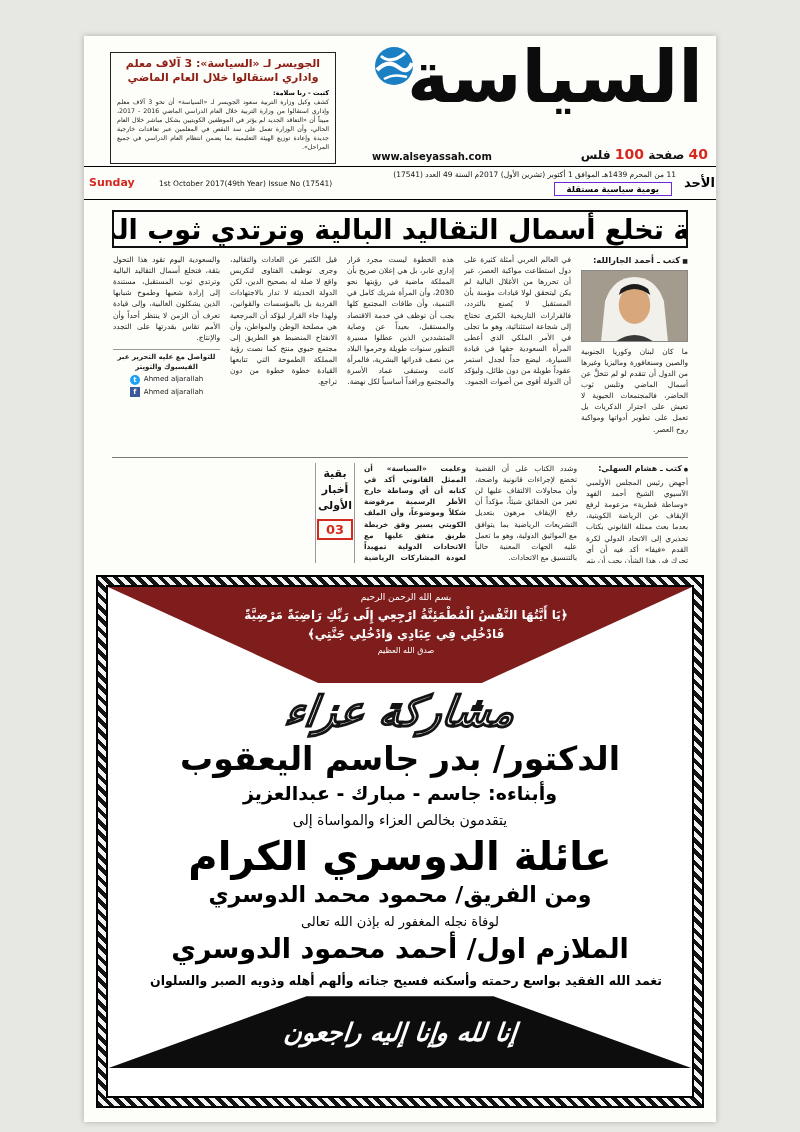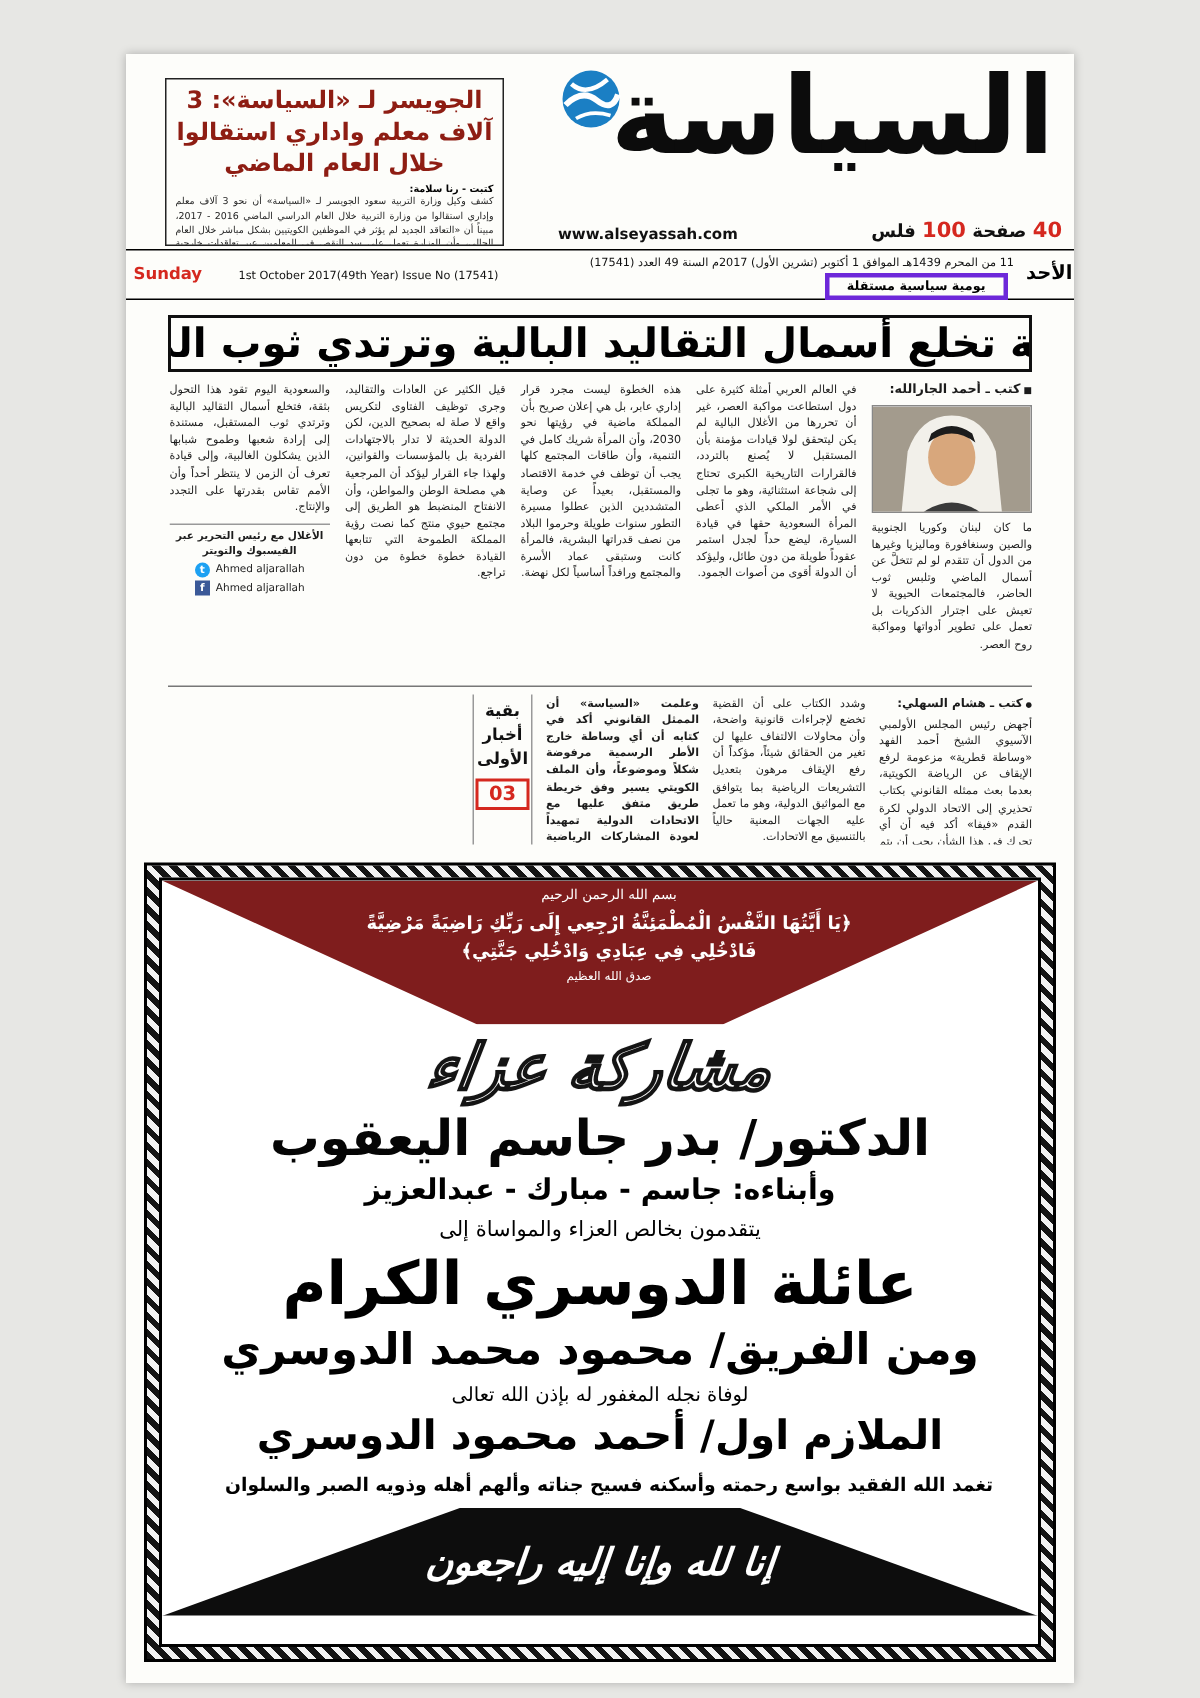--- a/index.html
+++ b/index.html
@@ -12,21 +12,21 @@
   .sheet {
     position:absolute; left:84px; top:36px; width:632px; height:1086px;
     background:#fdfdfa; box-shadow:0 0 6px rgba(0,0,0,.25);
   }
 
   
   .teaser {
     position:absolute; left:26px; top:16px; width:226px; height:112px;
     border:1px solid #222; padding:4px 6px; direction:rtl; overflow:hidden;
   }
-  .teaser-h { color:#8e1d13; font-weight:bold; font-size:16px; text-align:center; line-height:1.3; }
+  .teaser-h { color:#8e1d13; font-weight:bold; font-size:11px; text-align:center; line-height:1.3; }
   .teaser-by { font-size:6.5px; font-weight:bold; margin-top:3px; }
   .teaser-body { font-size:6.3px; line-height:1.45; text-align:justify; color:#222; }
 
   .logo-block { position:absolute; right:8px; top:4px; width:336px; height:124px; direction:rtl; }
   .logo-text {
     font-size:72px; font-weight:bold; color:#0c0c0c; line-height:1.05;
     text-align:center; letter-spacing:-3px; padding-left:30px;
   }
   .globe { position:absolute; left:2px; top:6px; width:40px; height:40px; }
   .logo-sub { position:absolute; left:0; right:0; bottom:2px; display:flex; justify-content:space-between; align-items:flex-end; direction:ltr;gap:10px; }
@@ -34,21 +34,21 @@
   .pages-price { font-size:12px; font-weight:bold; color:#111; direction:rtl; }
   .pages-price .num { color:#d5281f; font-size:14px; }
 
   .datebar {
     position:absolute; left:0; top:130px; width:632px; height:34px;
     border-top:1px solid #000; border-bottom:1px solid #000;
   }
   .db-sunday { position:absolute; left:5px; top:9px; color:#d5281f; font-size:11px; font-weight:bold; }
   .db-en { position:absolute; left:55px; top:12px; font-size:7.5px; color:#111;margin-left:20px; }
   .db-ar { position:absolute; right:40px; top:3px; font-size:7.5px; direction:rtl; color:#111; }
-  .db-tag { position:absolute; right:44px; top:15px; border:3px solid #6d28d9; font-size:8.5px; font-weight:bold; padding:1px 12px; direction:rtl; }
+  .db-tag { position:absolute; right:44px; top:15px; border:1px solid #6d28d9; font-size:8.5px; font-weight:bold; padding:1px 12px; direction:rtl; }
   .db-day { position:absolute; right:1px; top:8px; font-size:13px; font-weight:bold; direction:rtl; }
 
   
   .lead-head {
     position:absolute; left:28px; top:174px; width:576px; height:38px;
     border:2px solid #101010; display:flex; align-items:center; justify-content:center;
     font-size:27px; font-weight:bold; direction:rtl; white-space:nowrap; overflow:hidden;
   }
   .lead-body {
     position:absolute; left:28px; top:218px; width:576px; height:198px;
@@ -104,21 +104,21 @@
   .sadaqa { font-size:8px; }
   .obit-title {
     font-size:42px; font-weight:bold; font-style:italic; margin:4px 0 2px;
     color:#fff; -webkit-text-stroke:1.6px #141414; text-shadow:0 0 1px #000;
     transform:skewX(-8deg);
   }
   .obit-mourner { font-size:33px; font-weight:bold; color:#050505; line-height:1.25; }
   .obit-sons { font-size:19px; font-weight:bold; margin-top:3px; }
   .obit-present { font-size:14px; margin-top:8px; }
   .obit-family { font-size:40px; font-weight:bold; margin-top:4px; line-height:1.2; }
-  .obit-father { font-size:29px; font-weight:bold; margin-top:2px; }
+  .obit-father { font-size:22px; font-weight:bold; margin-top:2px; }
   .obit-death { font-size:13px; margin-top:7px; }
   .obit-deceased { font-size:27px; font-weight:bold; margin-top:4px; }
   .obit-prayer { font-size:12.5px; font-weight:bold; margin-top:9px;margin-left:12px; }
   .obit-bottom {
     width:100%; height:72px; background:#0d0d0d; color:#fff; flex:none; margin-top:8px;
     clip-path:polygon(34% 0,66% 0,100% 100%,0 100%);
     display:flex; align-items:center; justify-content:center;
   }
   .closing { font-size:25px; font-weight:bold; font-style:italic; transform:skewX(-6deg); }
 </style>
@@ -178,21 +178,21 @@
         </svg>
       </div>
       <span>ما كان لبنان وكوريا الجنوبية والصين وسنغافورة وماليزيا وغيرها من الدول أن تتقدم لو لم تتخلَّ عن أسمال الماضي وتلبس ثوب الحاضر، فالمجتمعات الحيوية لا تعيش على اجترار الذكريات بل تعمل على تطوير أدواتها ومواكبة روح العصر.</span>
     </div>
     <div class="lead-col">في العالم العربي أمثلة كثيرة على دول استطاعت مواكبة العصر، غير أن تحررها من الأغلال البالية لم يكن ليتحقق لولا قيادات مؤمنة بأن المستقبل لا يُصنع بالتردد، فالقرارات التاريخية الكبرى تحتاج إلى شجاعة استثنائية، وهو ما تجلى في الأمر الملكي الذي أعطى المرأة السعودية حقها في قيادة السيارة، ليضع حداً لجدل استمر عقوداً طويلة من دون طائل، وليؤكد أن الدولة أقوى من أصوات الجمود.</div>
     <div class="lead-col">هذه الخطوة ليست مجرد قرار إداري عابر، بل هي إعلان صريح بأن المملكة ماضية في رؤيتها نحو 2030، وأن المرأة شريك كامل في التنمية، وأن طاقات المجتمع كلها يجب أن توظف في خدمة الاقتصاد والمستقبل، بعيداً عن وصاية المتشددين الذين عطلوا مسيرة التطور سنوات طويلة وحرموا البلاد من نصف قدراتها البشرية، فالمرأة كانت وستبقى عماد الأسرة والمجتمع ورافداً أساسياً لكل نهضة.</div>
     <div class="lead-col">قيل الكثير عن العادات والتقاليد، وجرى توظيف الفتاوى لتكريس واقع لا صلة له بصحيح الدين، لكن الدولة الحديثة لا تدار بالاجتهادات الفردية بل بالمؤسسات والقوانين، ولهذا جاء القرار ليؤكد أن المرجعية هي مصلحة الوطن والمواطن، وأن الانفتاح المنضبط هو الطريق إلى مجتمع حيوي منتج كما نصت رؤية المملكة الطموحة التي تتابعها القيادة خطوة خطوة من دون تراجع.</div>
     <div class="lead-col">
       <span>والسعودية اليوم تقود هذا التحول بثقة، فتخلع أسمال التقاليد البالية وترتدي ثوب المستقبل، مستندة إلى إرادة شعبها وطموح شبابها الذين يشكلون الغالبية، وإلى قيادة تعرف أن الزمن لا ينتظر أحداً وأن الأمم تقاس بقدرتها على التجدد والإنتاج.</span>
       <div class="social">
-        <div class="social-note">الأغلال مع رئيس التحرير عبر الفيسبوك والتويتر</div>
+        <div class="social-note">للتواصل مع عليه التحرير عبر الفيسبوك والتويتر</div>
         <div class="social-row">
           <span class="ticon">t</span>
           <span class="handle">Ahmed aljarallah</span>
         </div>
         <div class="social-row">
           <span class="ficon">f</span>
           <span class="handle">Ahmed aljarallah</span>
         </div>
       </div>
     </div>

